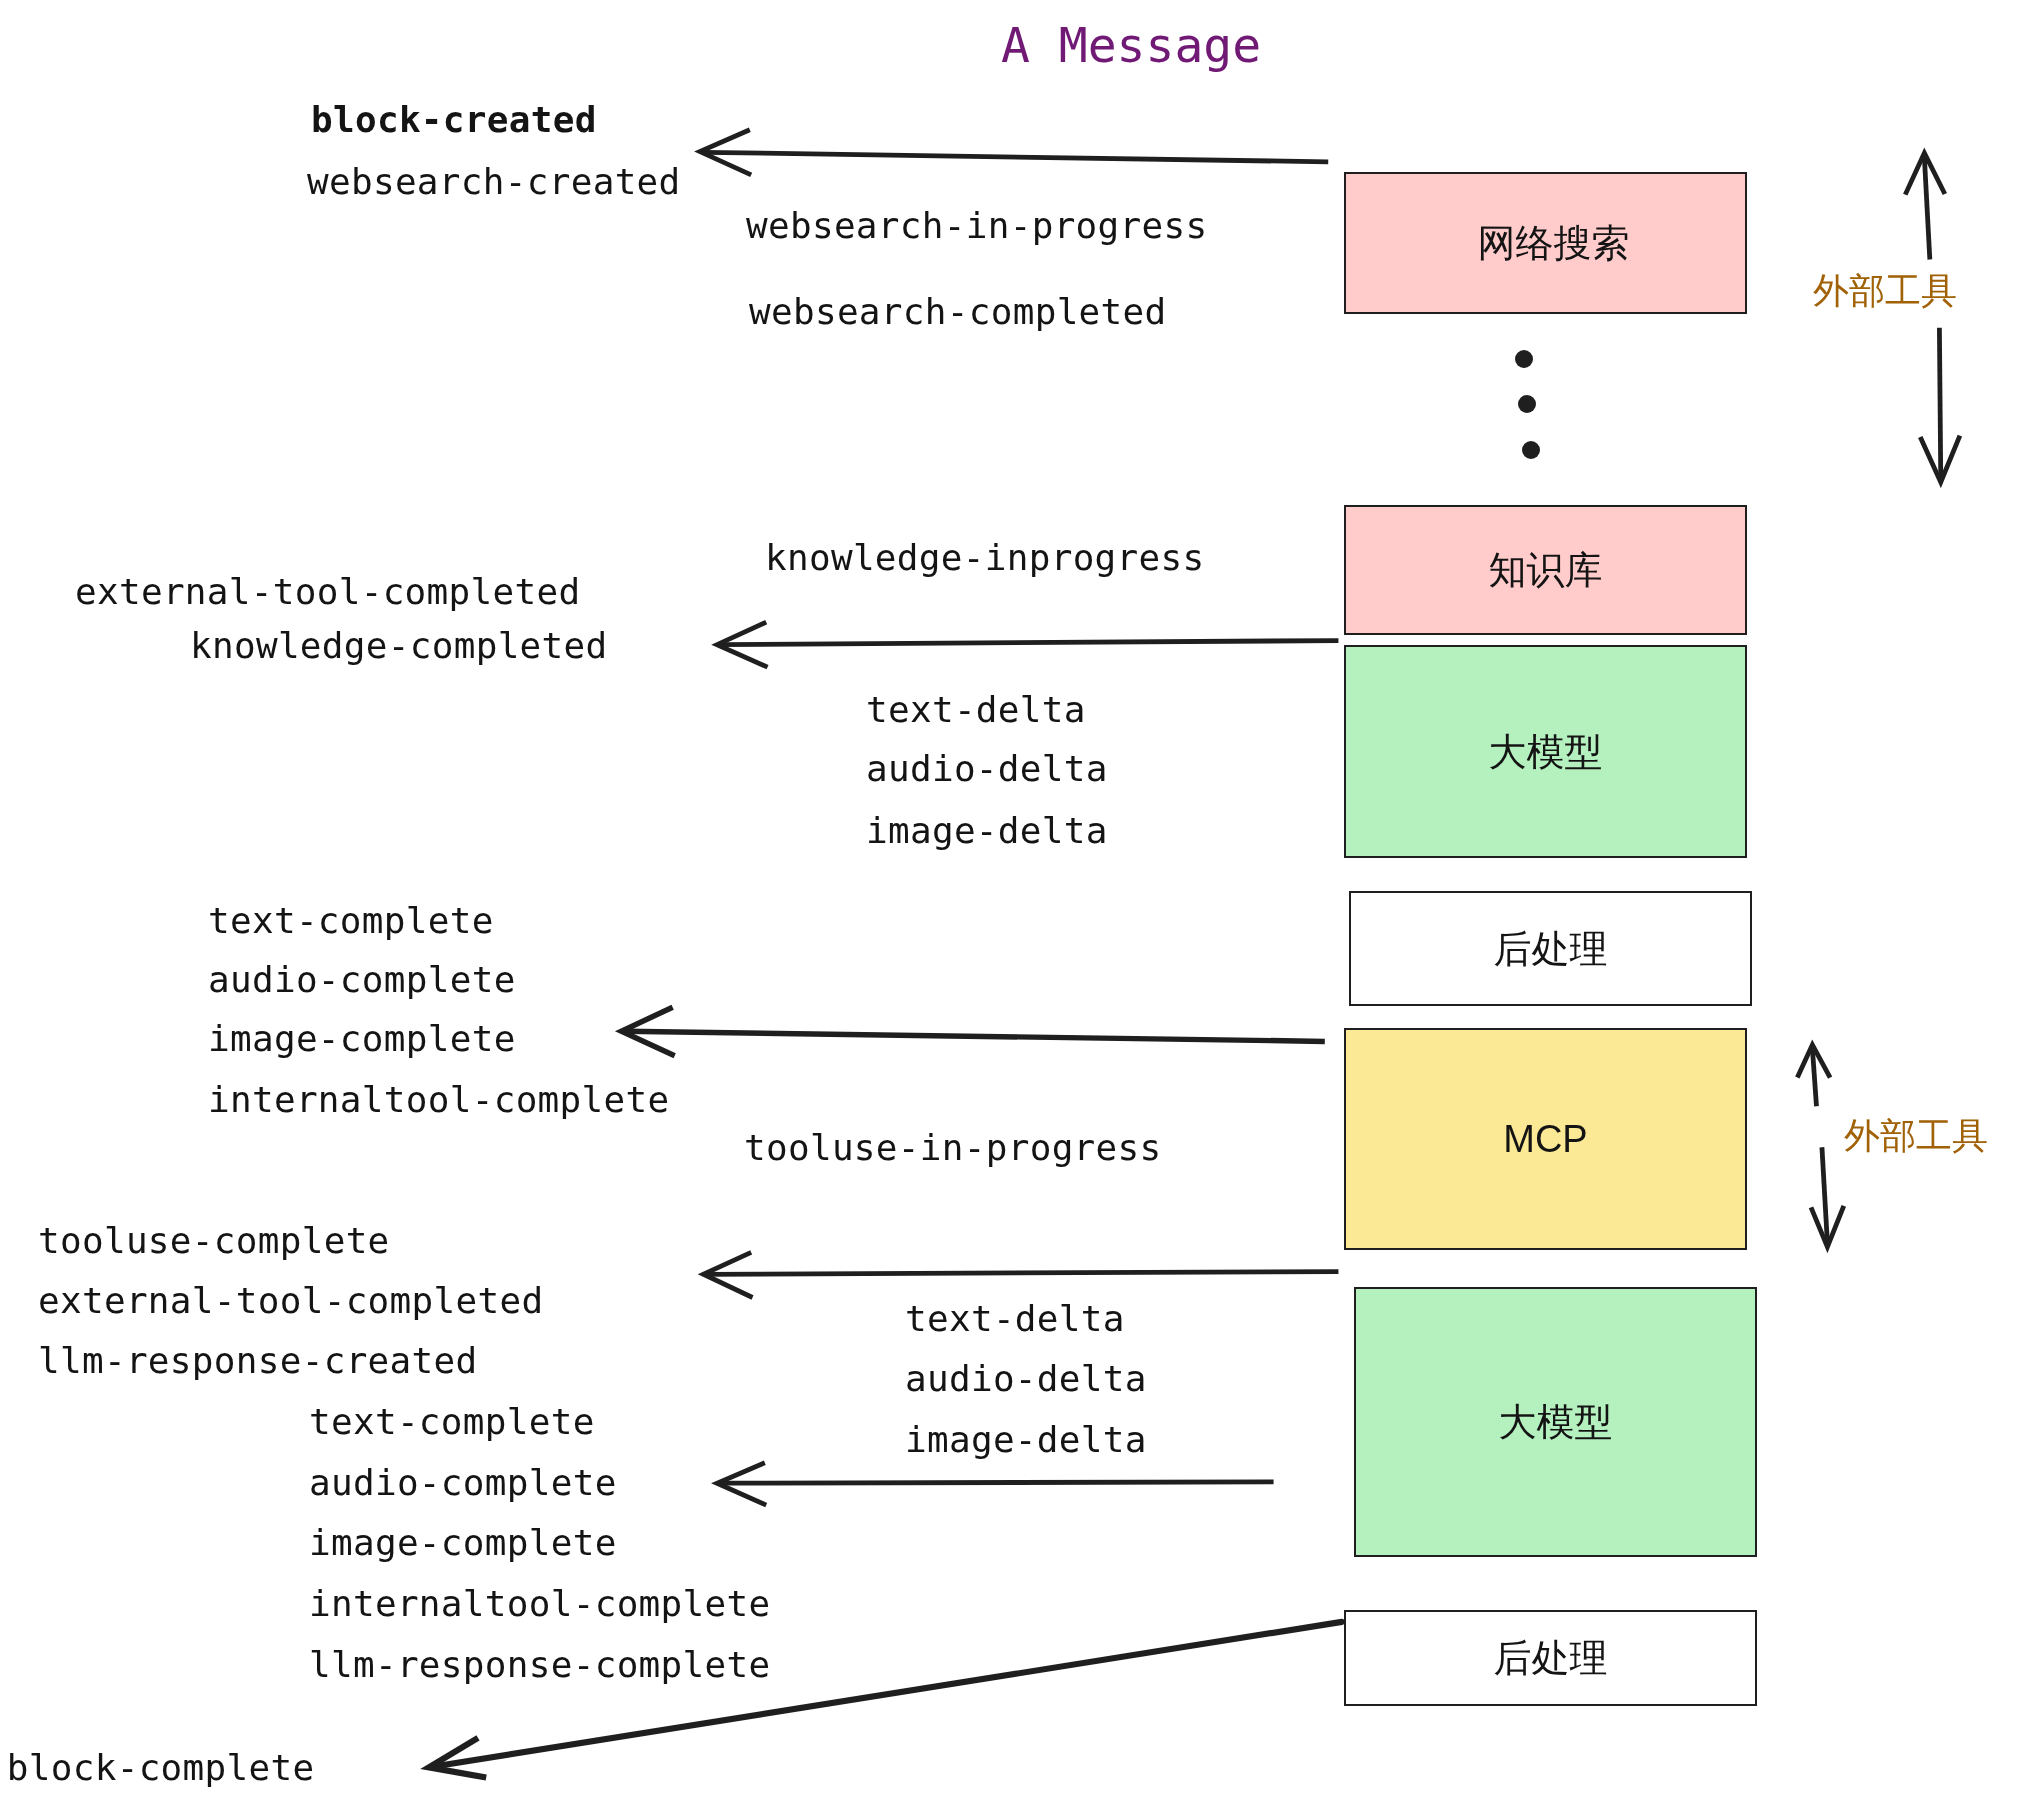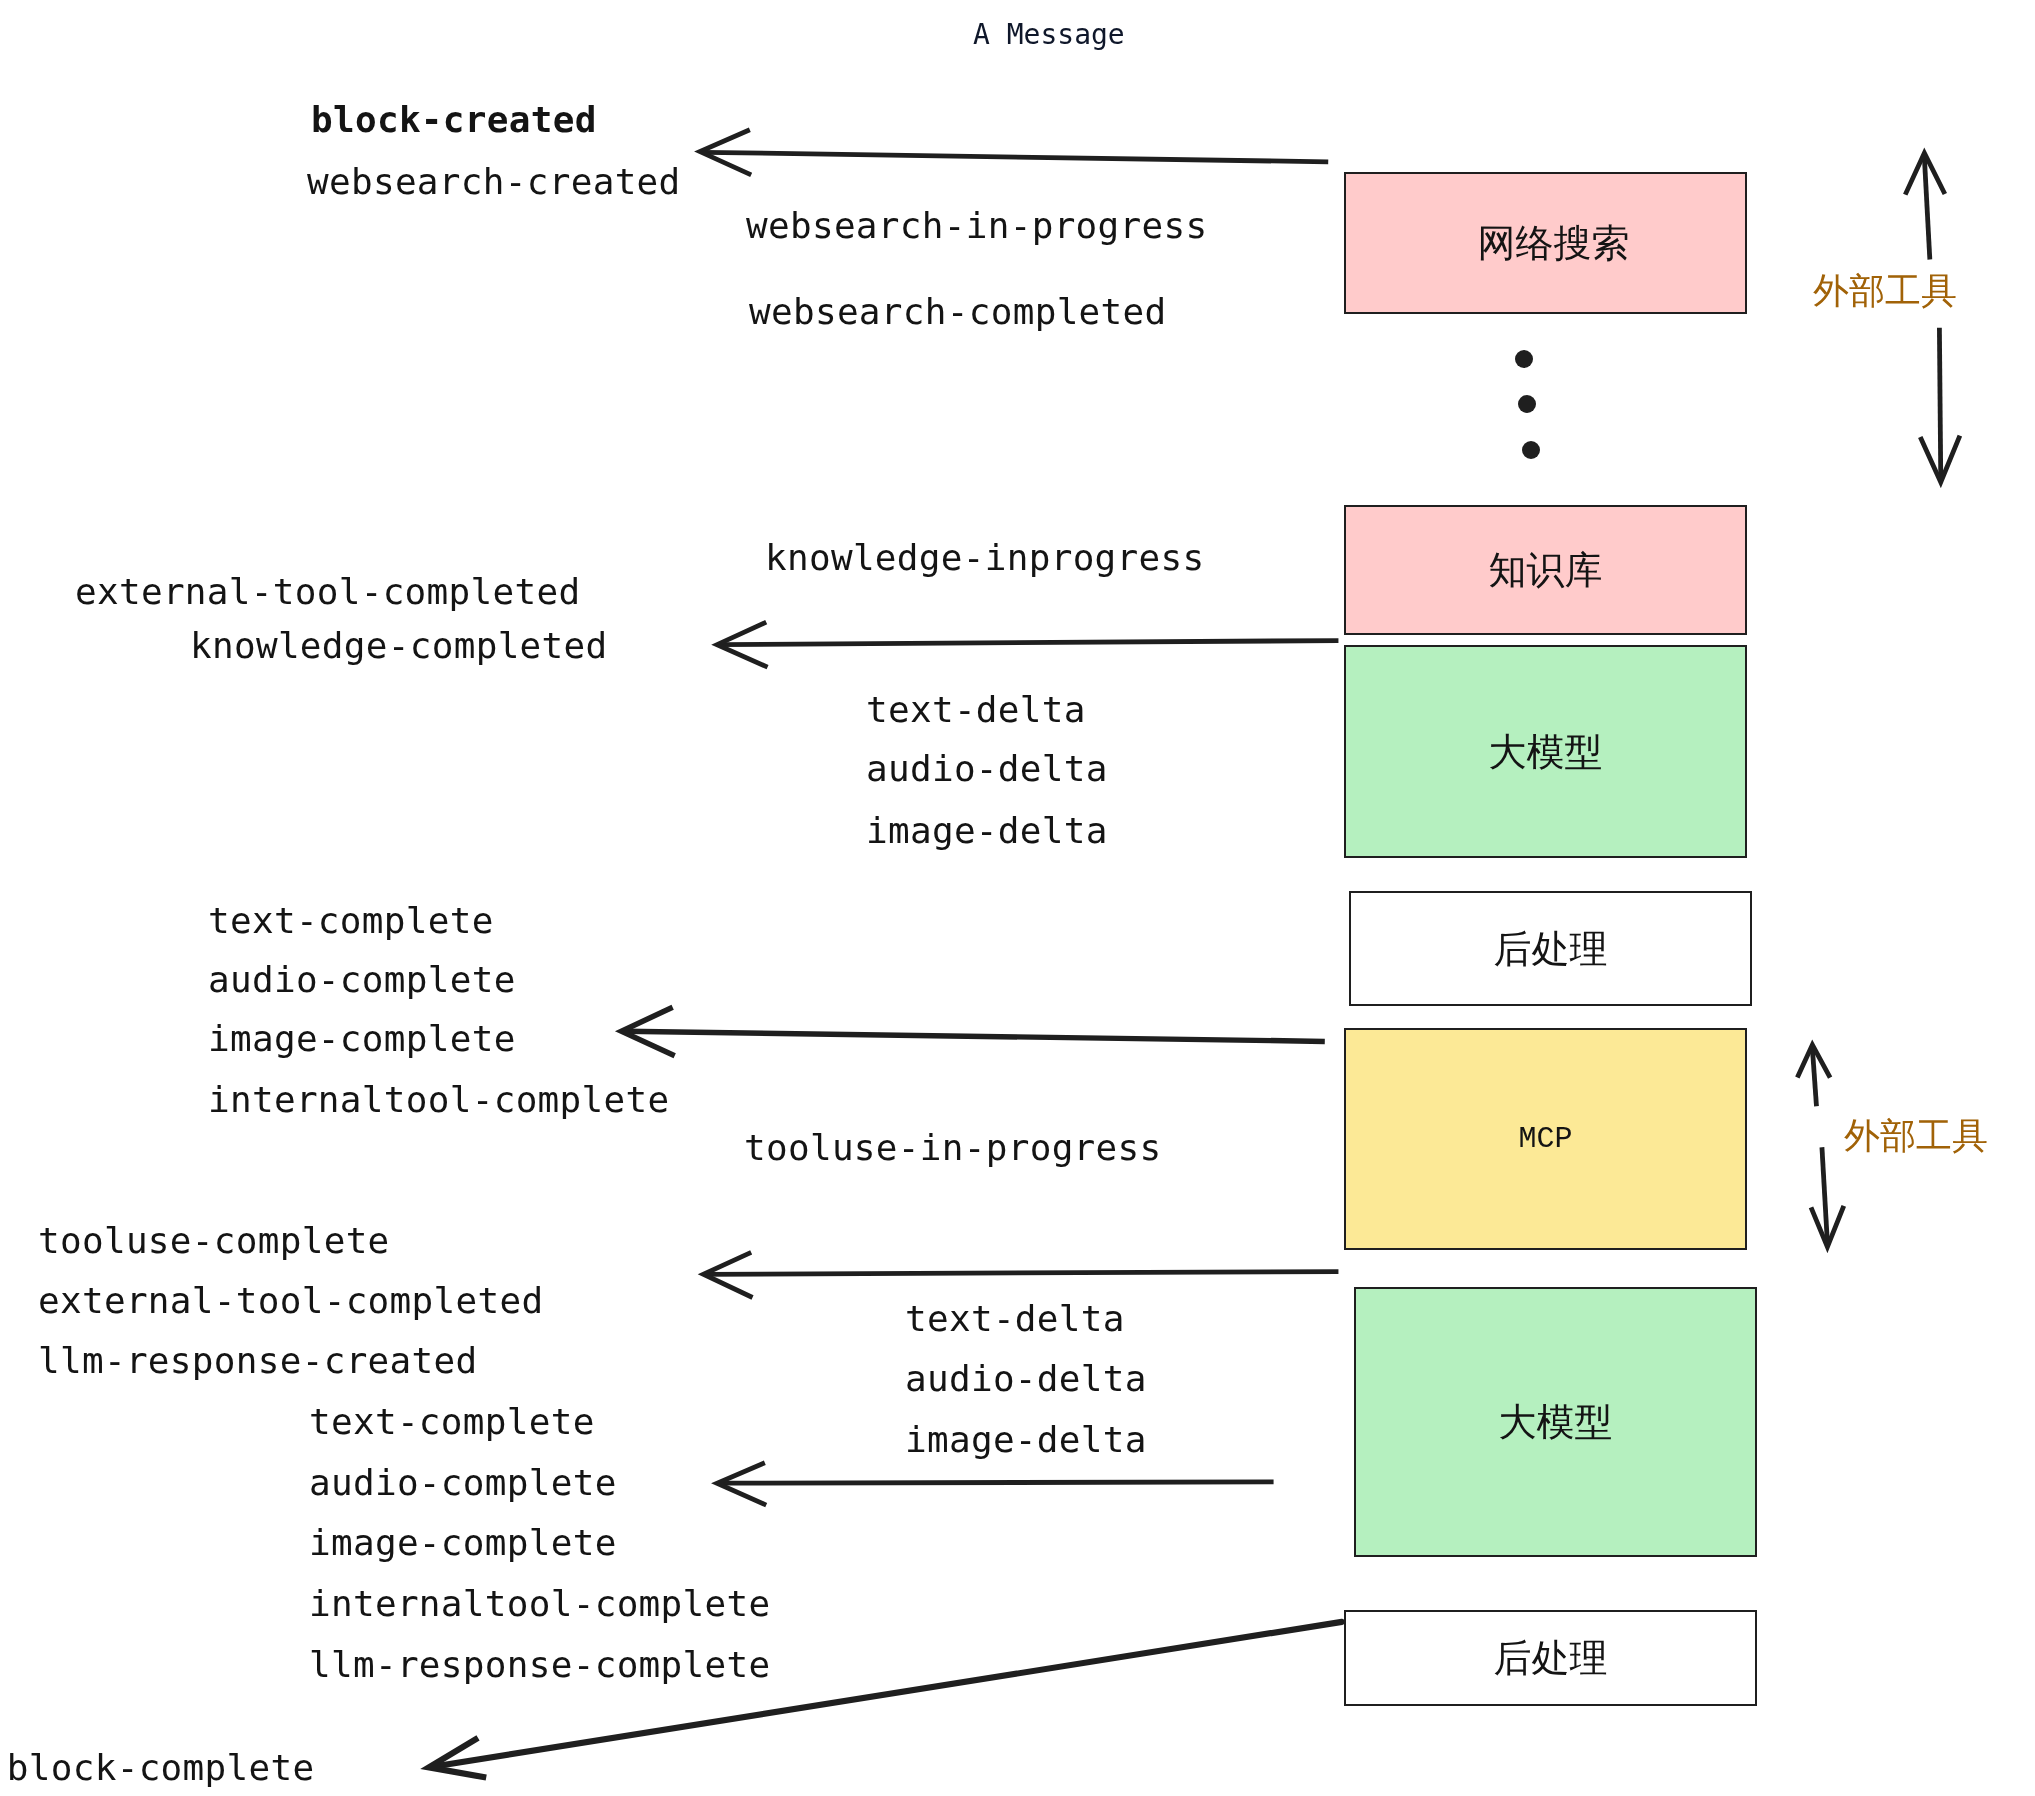--- a/index.html
+++ b/index.html
@@ -4,31 +4,31 @@
 <style>
   html,body{margin:0;padding:0;background:#fff;}
   body{width:2035px;height:1796px;position:relative;overflow:hidden;
        font-family:"DejaVu Sans Mono","Liberation Mono",monospace;color:#1a1a1a;}
   .stage{position:absolute;inset:0;}
 
   
   .lbl{position:absolute;white-space:pre;font-size:36px;line-height:1;
        font-family:"DejaVu Sans Mono","Liberation Mono",monospace;
        letter-spacing:0.3px;color:#141414;}
-  .title{position:absolute;white-space:pre;font-size:28px;line-height:1;
-         font-family:"DejaVu Sans Mono","Liberation Mono",monospace;color:#0f172a;}
+  .title{position:absolute;white-space:pre;font-size:48px;line-height:1;
+         font-family:"DejaVu Sans Mono","Liberation Mono",monospace;color:#701a75;margin-left:28px;}
   .cn{position:absolute;white-space:pre;font-size:36px;line-height:1;
       font-family:"DejaVu Sans","Liberation Sans",sans-serif;color:#a16207;}
 
   
   .box{position:absolute;box-sizing:border-box;border:2.7px solid #1f1f1f;
        display:flex;align-items:center;justify-content:center;}
   .box span{font-size:38px;line-height:1;
             font-family:"DejaVu Sans","Liberation Sans",sans-serif;color:#141414;}
-  .box.mono span{font-family:Liberation Mono, monospace;font-size:30px;}
+  .box.mono span{font-family:Liberation Sans, sans-serif;font-size:38px;}
 
   
   svg.arrows{position:absolute;left:0;top:0;width:2035px;height:1796px;
              pointer-events:none;overflow:visible;}
   .ln{stroke:#1f1f1f;fill:none;}
 
   
   .dot{position:absolute;width:18px;height:18px;border-radius:50%;background:#1f1f1f;}
 </style>
 </head>

